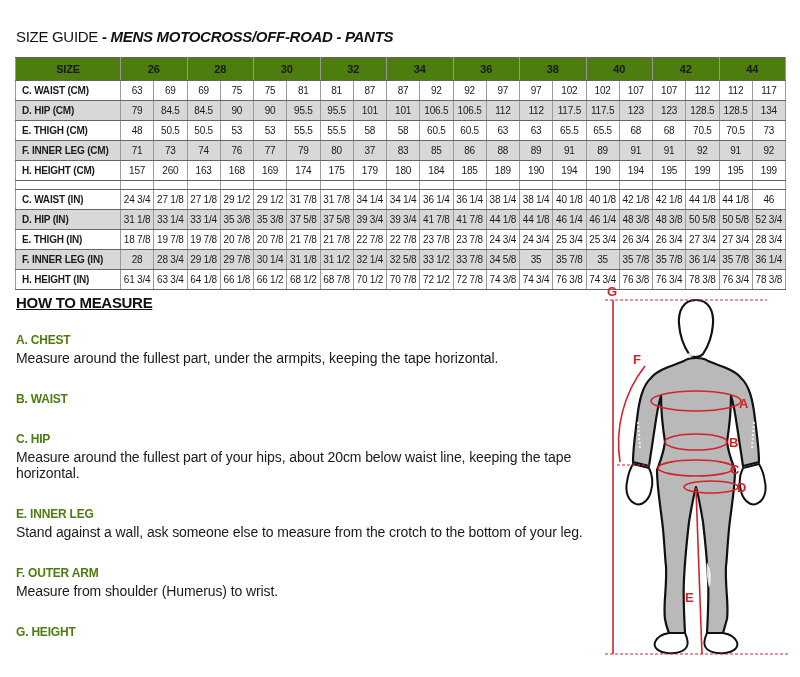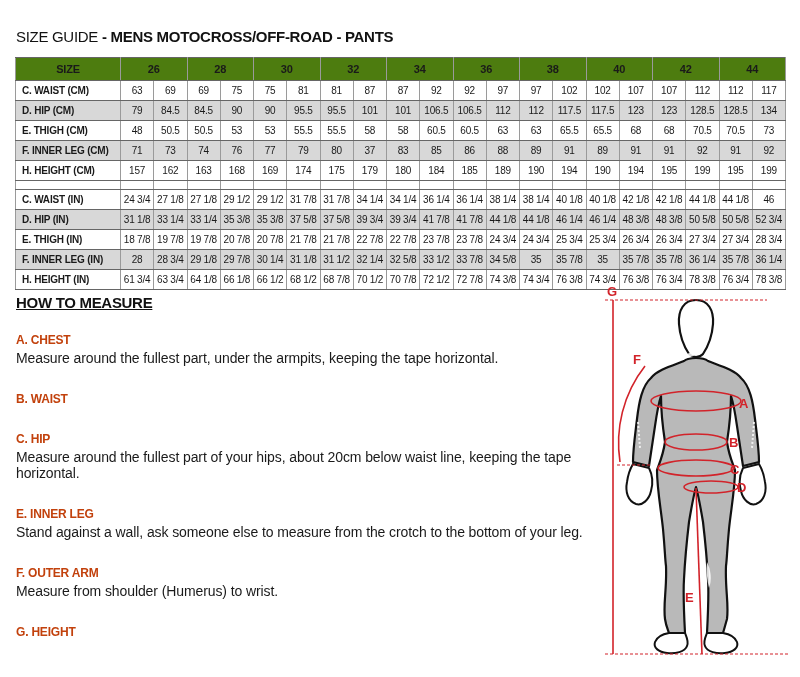--- a/index.html
+++ b/index.html
@@ -2,38 +2,38 @@
 <html><head>
 <meta charset="utf-8">
 <style>
   html,body{margin:0;padding:0;background:#ffffff;}
   .page{position:relative;width:800px;height:677px;background:#ffffff;overflow:hidden;
         font-family:"Liberation Sans",sans-serif;color:#1a1a1a;}
   
   .title{position:absolute;left:16px;top:28px;font-size:15px;letter-spacing:-0.3px;
          color:#111;white-space:nowrap;}
   .title .light{font-weight:400;text-align:center;}
-  .title .bold{font-weight:700;margin-left:4px;}
+  .title .bold{font-weight:700;margin-left:4px;font-style:italic;}
   
   .size-table{position:absolute;left:15px;top:57px;width:771px;border-collapse:collapse;
               table-layout:fixed;font-size:10px;letter-spacing:-0.2px;}
   .size-table th,.size-table td{border-left:1px solid #9a9a9a;border-right:1px solid #9a9a9a;
               border-top:1px solid #666666;border-bottom:1px solid #666666;
               text-align:center;vertical-align:middle;padding:0;overflow:hidden;white-space:nowrap;}
   .size-table thead th{background:#4d7c0f;font-weight:700;font-size:11px;height:22px;}
   .size-table th.lbl{width:104px;}
   .size-table tbody td{height:19px;background:#ffffff;}
   .size-table tr.alt td{background:#d8d8d8;}
   .size-table td.lbl{text-align:left;font-weight:700;padding-left:6px;}
   .size-table tr.sep td{height:8px;background:#ffffff;}
   
   .htm{position:absolute;left:16px;top:294px;width:585px;}
   .htm h2{margin:0 0 22px 0;font-size:15px;font-weight:700;color:#111;letter-spacing:-0.3px;text-decoration:underline;}
   .sec{margin-bottom:26px;}
-  .sec-label{font-size:12px;font-weight:700;color:#c2410c;margin-bottom:3px;letter-spacing:-0.2px;}
+  .sec-label{font-size:12px;font-weight:700;color:#4d7c0f;margin-bottom:3px;letter-spacing:-0.2px;}
   .sec-text{font-size:14px;color:#1a1a1a;letter-spacing:-0.1px;}
   
   .figure{position:absolute;left:599px;top:284px;width:196px;height:386px;}
   .figure svg{display:block;}
   .fig-label{font-family:"Liberation Sans",sans-serif;font-size:13px;font-weight:700;fill:#d2232a;}
 </style>
 </head>
 <body>
 
 <div class="page">
@@ -147,21 +147,21 @@
           <td>89</td>
           <td>91</td>
           <td>91</td>
           <td>92</td>
           <td>91</td>
           <td>92</td>
         </tr>
         <tr>
           <td class="lbl">H. HEIGHT (CM)</td>
           <td>157</td>
-          <td>162</td>
+          <td>260</td>
           <td>163</td>
           <td>168</td>
           <td>169</td>
           <td>174</td>
           <td>175</td>
           <td>179</td>
           <td>180</td>
           <td>184</td>
           <td>185</td>
           <td>189</td>

